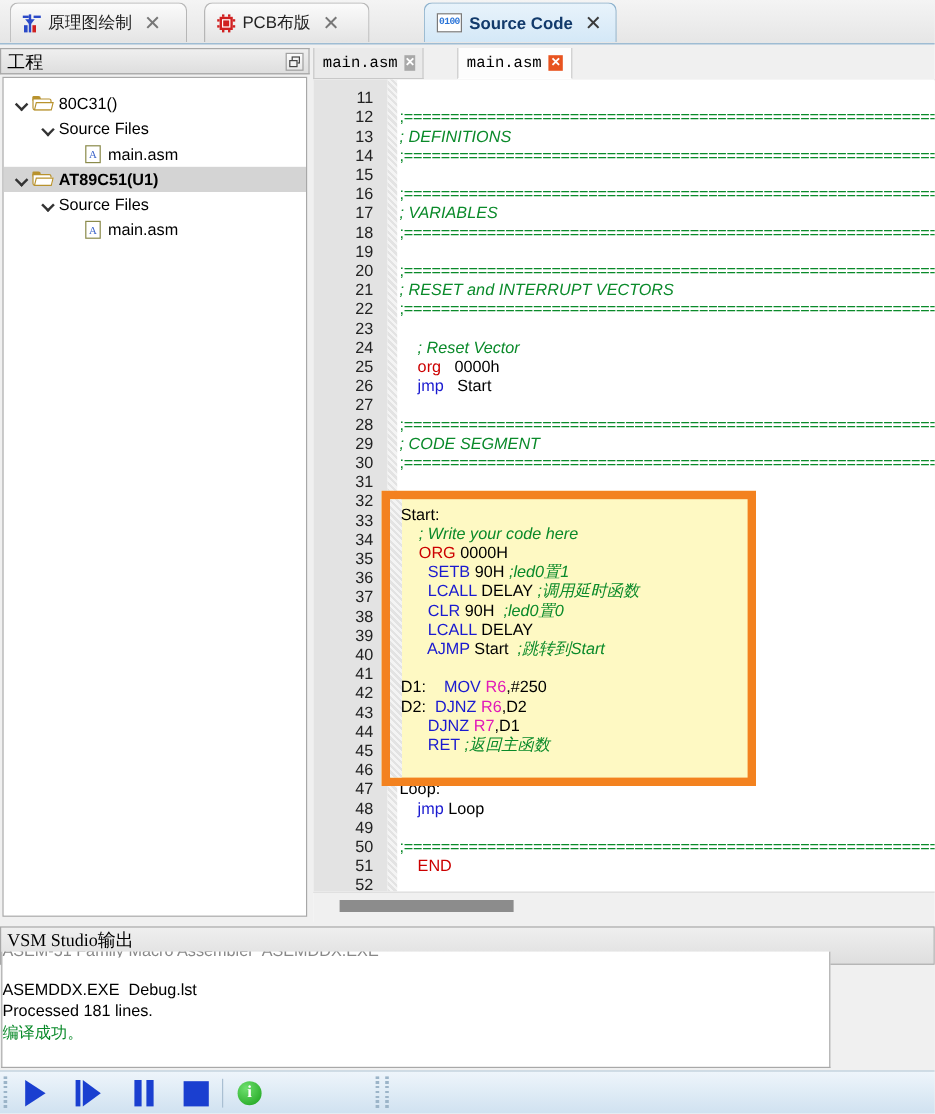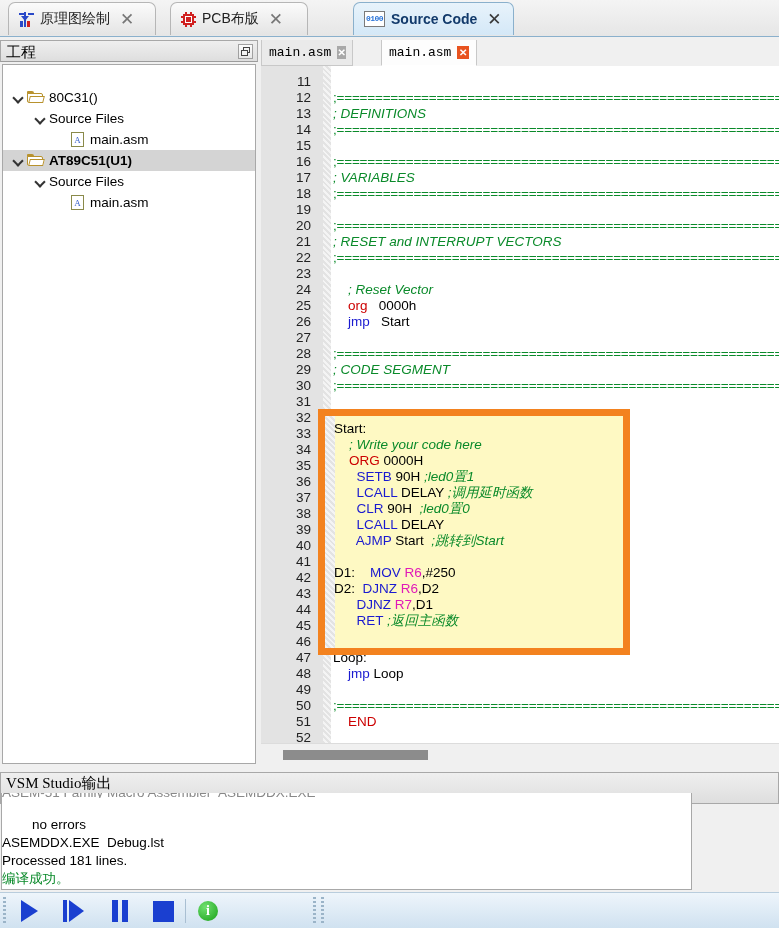--- a/index.html
+++ b/index.html
@@ -92,21 +92,21 @@
     position:absolute;right:4px;top:3px;width:15px;height:15px;
     border:1px solid #a0a0a0;background:linear-gradient(#fcfcfc,#e8e8e8);
     box-sizing:border-box;
   }
   .panel-btn .s1{position:absolute;left:4px;top:2px;width:7px;height:6px;border:1px solid #444;box-sizing:border-box;background:#f4f4f4;}
   .panel-btn .s2{position:absolute;left:2px;top:5px;width:7px;height:6px;border:1px solid #444;box-sizing:border-box;background:#f4f4f4;}
 
   .tree{
     position:absolute;left:2px;top:24px;width:254px;height:700px;
     background:#fff;border:1px solid #a8a8a8;box-sizing:border-box;
-    padding-top:22px;overflow:hidden;
+    padding-top:11px;overflow:hidden;
   }
   .trow{
     position:relative;height:21px;display:flex;align-items:center;
     font-size:13.5px;white-space:nowrap;
   }
   .trow.sel{background:#d4d4d4;}
   .chev{
     width:14px;height:14px;flex:0 0 auto;position:relative;margin-right:2px;
   }
   .chev:before{
@@ -445,21 +445,20 @@
       </div>
   </div>
 
   <div class="outpanel">
     <div class="out-head">
       <span class="out-title">VSM Studio输出</span>
     </div>
     <div class="out-body" id="out-lines">
         <div class="oline clip">ASEM-51 Family Macro Assembler  ASEMDDX.EXE</div>
         <div class="oline"></div>
-        <div class="oline">        no errors</div>
         <div class="oline">ASEMDDX.EXE  Debug.lst</div>
         <div class="oline">Processed 181 lines.</div>
         <div class="oline ok">编译成功。</div>
       </div>
   </div>
 
   <div class="statusbar">
     <div class="sb-grip" style="left:3px;"></div>
 
     <div class="sbtn" style="left:12px;">

